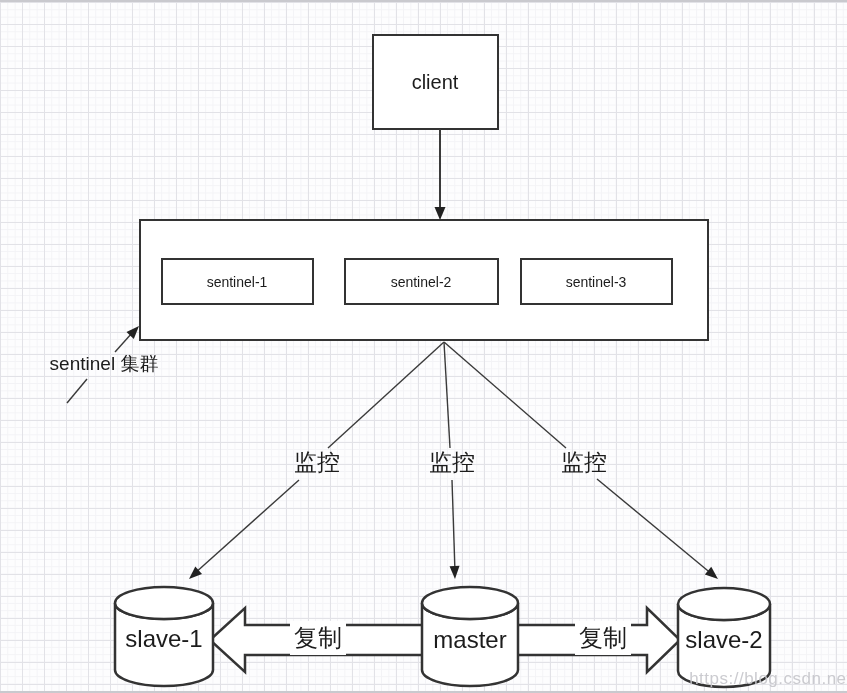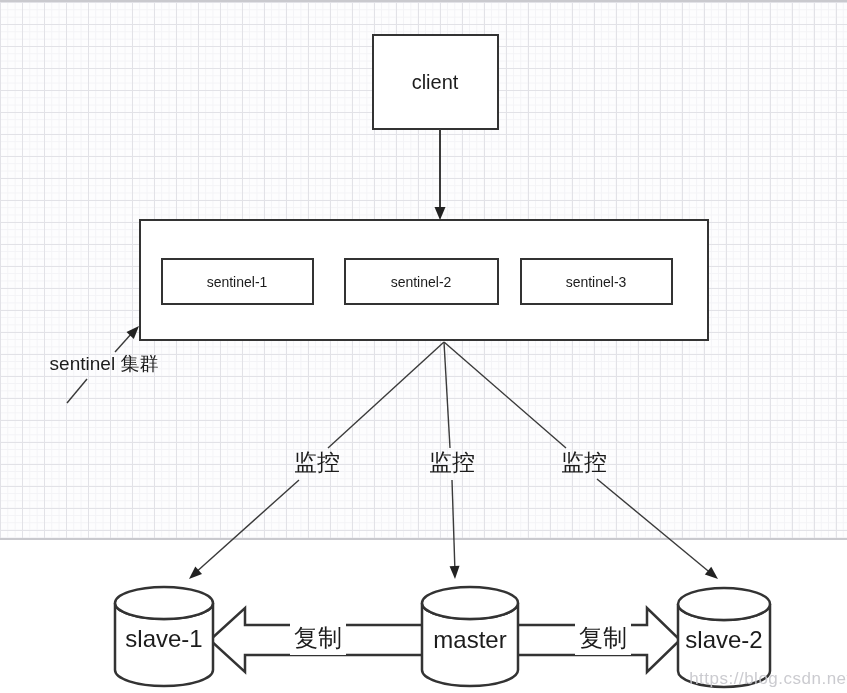--- a/index.html
+++ b/index.html
@@ -6,21 +6,21 @@
     margin: 0;
     padding: 0;
     width: 847px;
     height: 693px;
     overflow: hidden;
     font-family: "Liberation Sans", sans-serif;
   }
   .canvas {
     position: relative;
     width: 847px;
-    height: 540px;
+    height: 693px;
     background-color: #fdfdfe;
     background-image:
       linear-gradient(#e2e2e7 1px, transparent 1px),
       linear-gradient(90deg, #e2e2e7 1px, transparent 1px),
       linear-gradient(#f3f3f6 1px, transparent 1px),
       linear-gradient(90deg, #f3f3f6 1px, transparent 1px);
     background-size: 22px 22px, 22px 22px, 7.33px 7.33px, 7.33px 7.33px;
     border-top: 2px solid #c9c9ce;
     border-bottom: 2px solid #c9c9ce;
     box-sizing: border-box;

